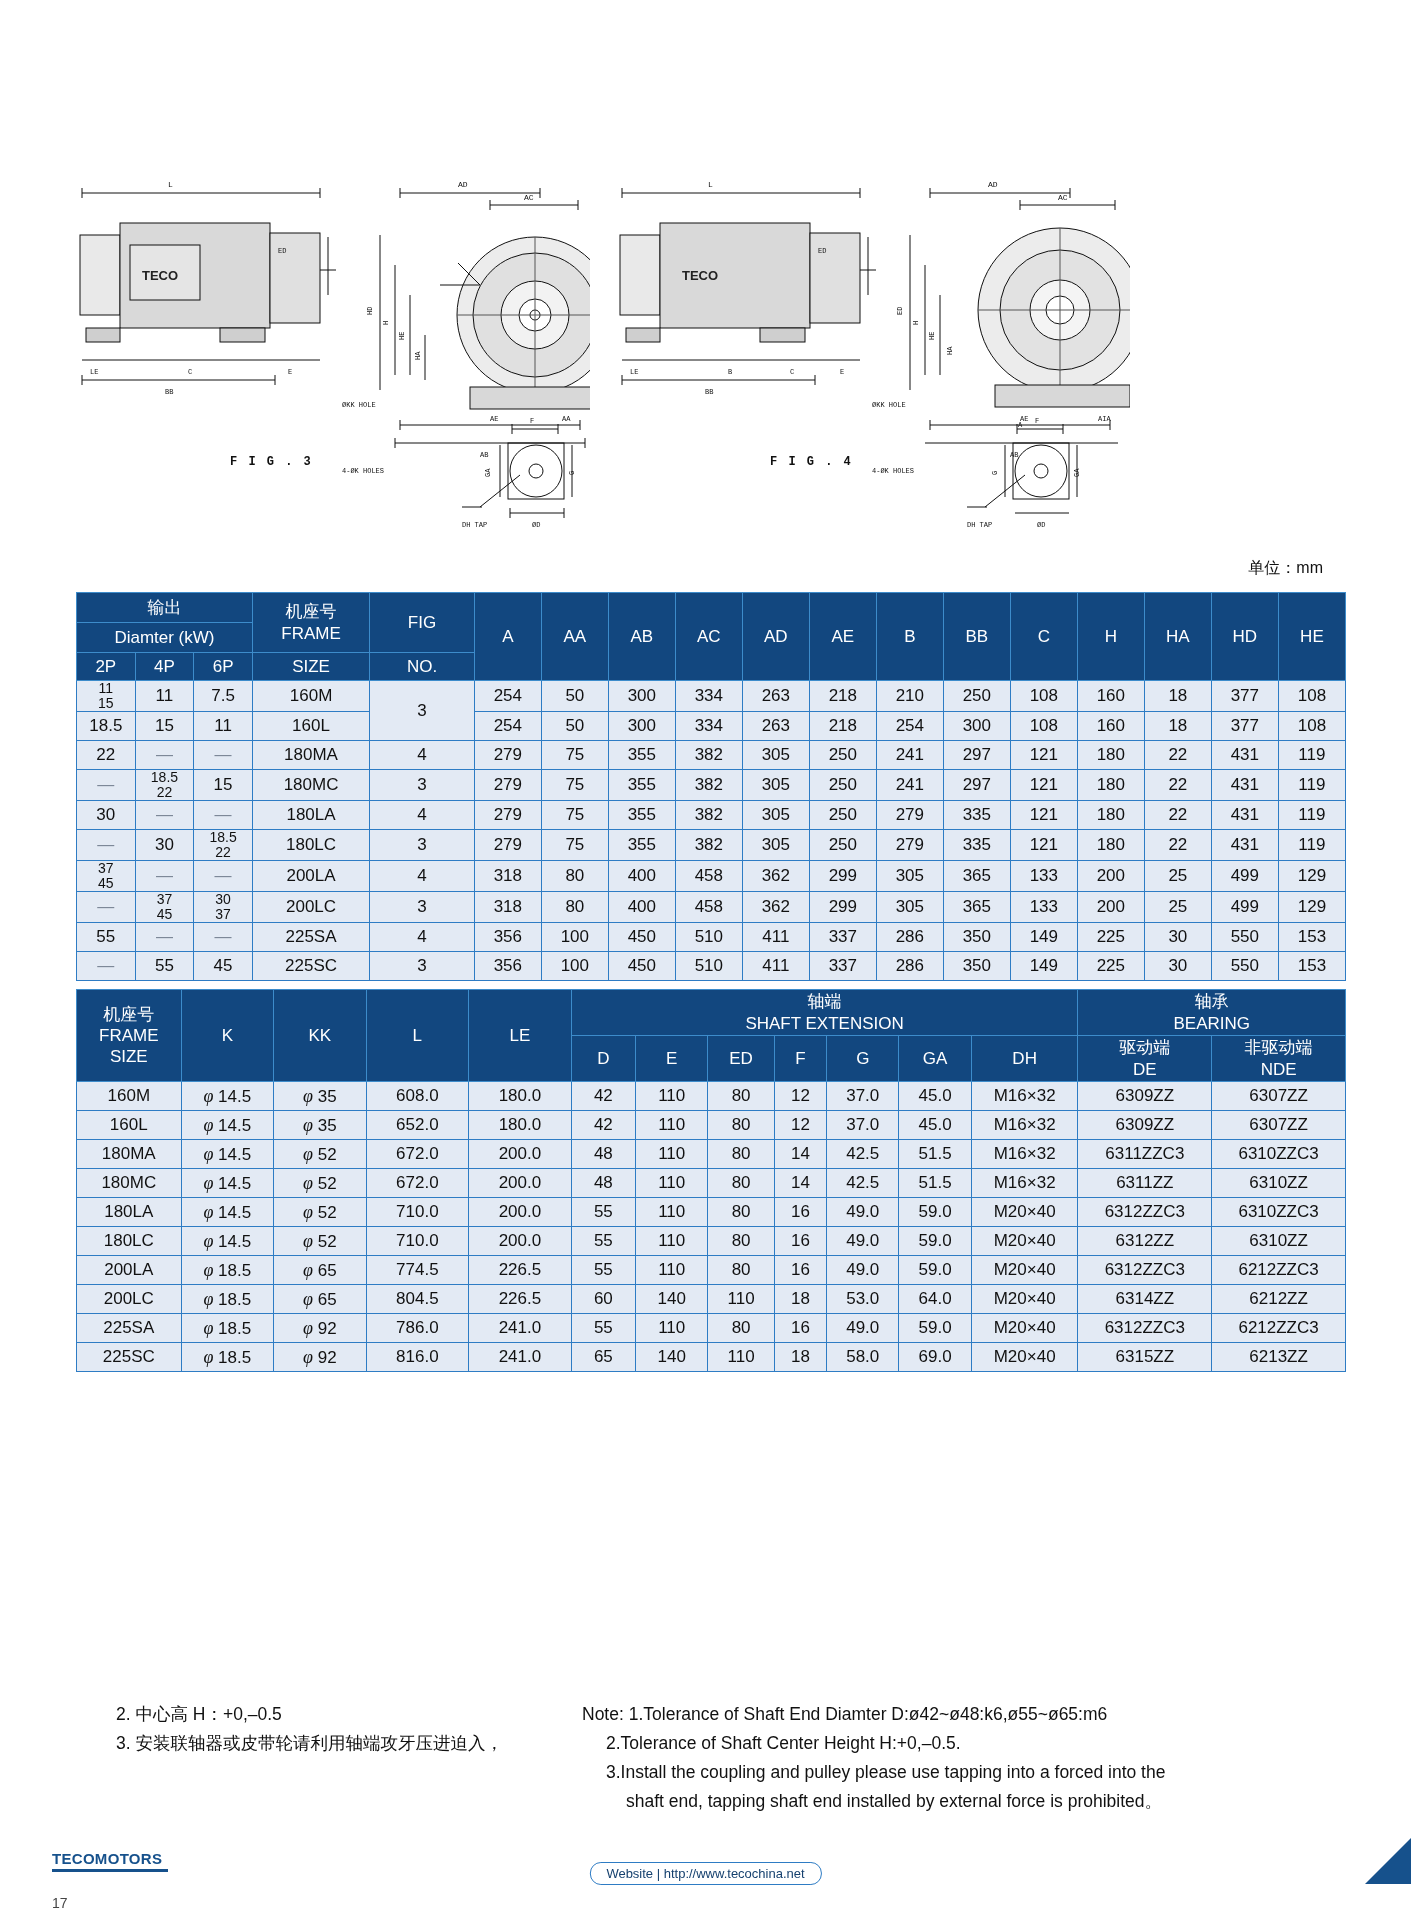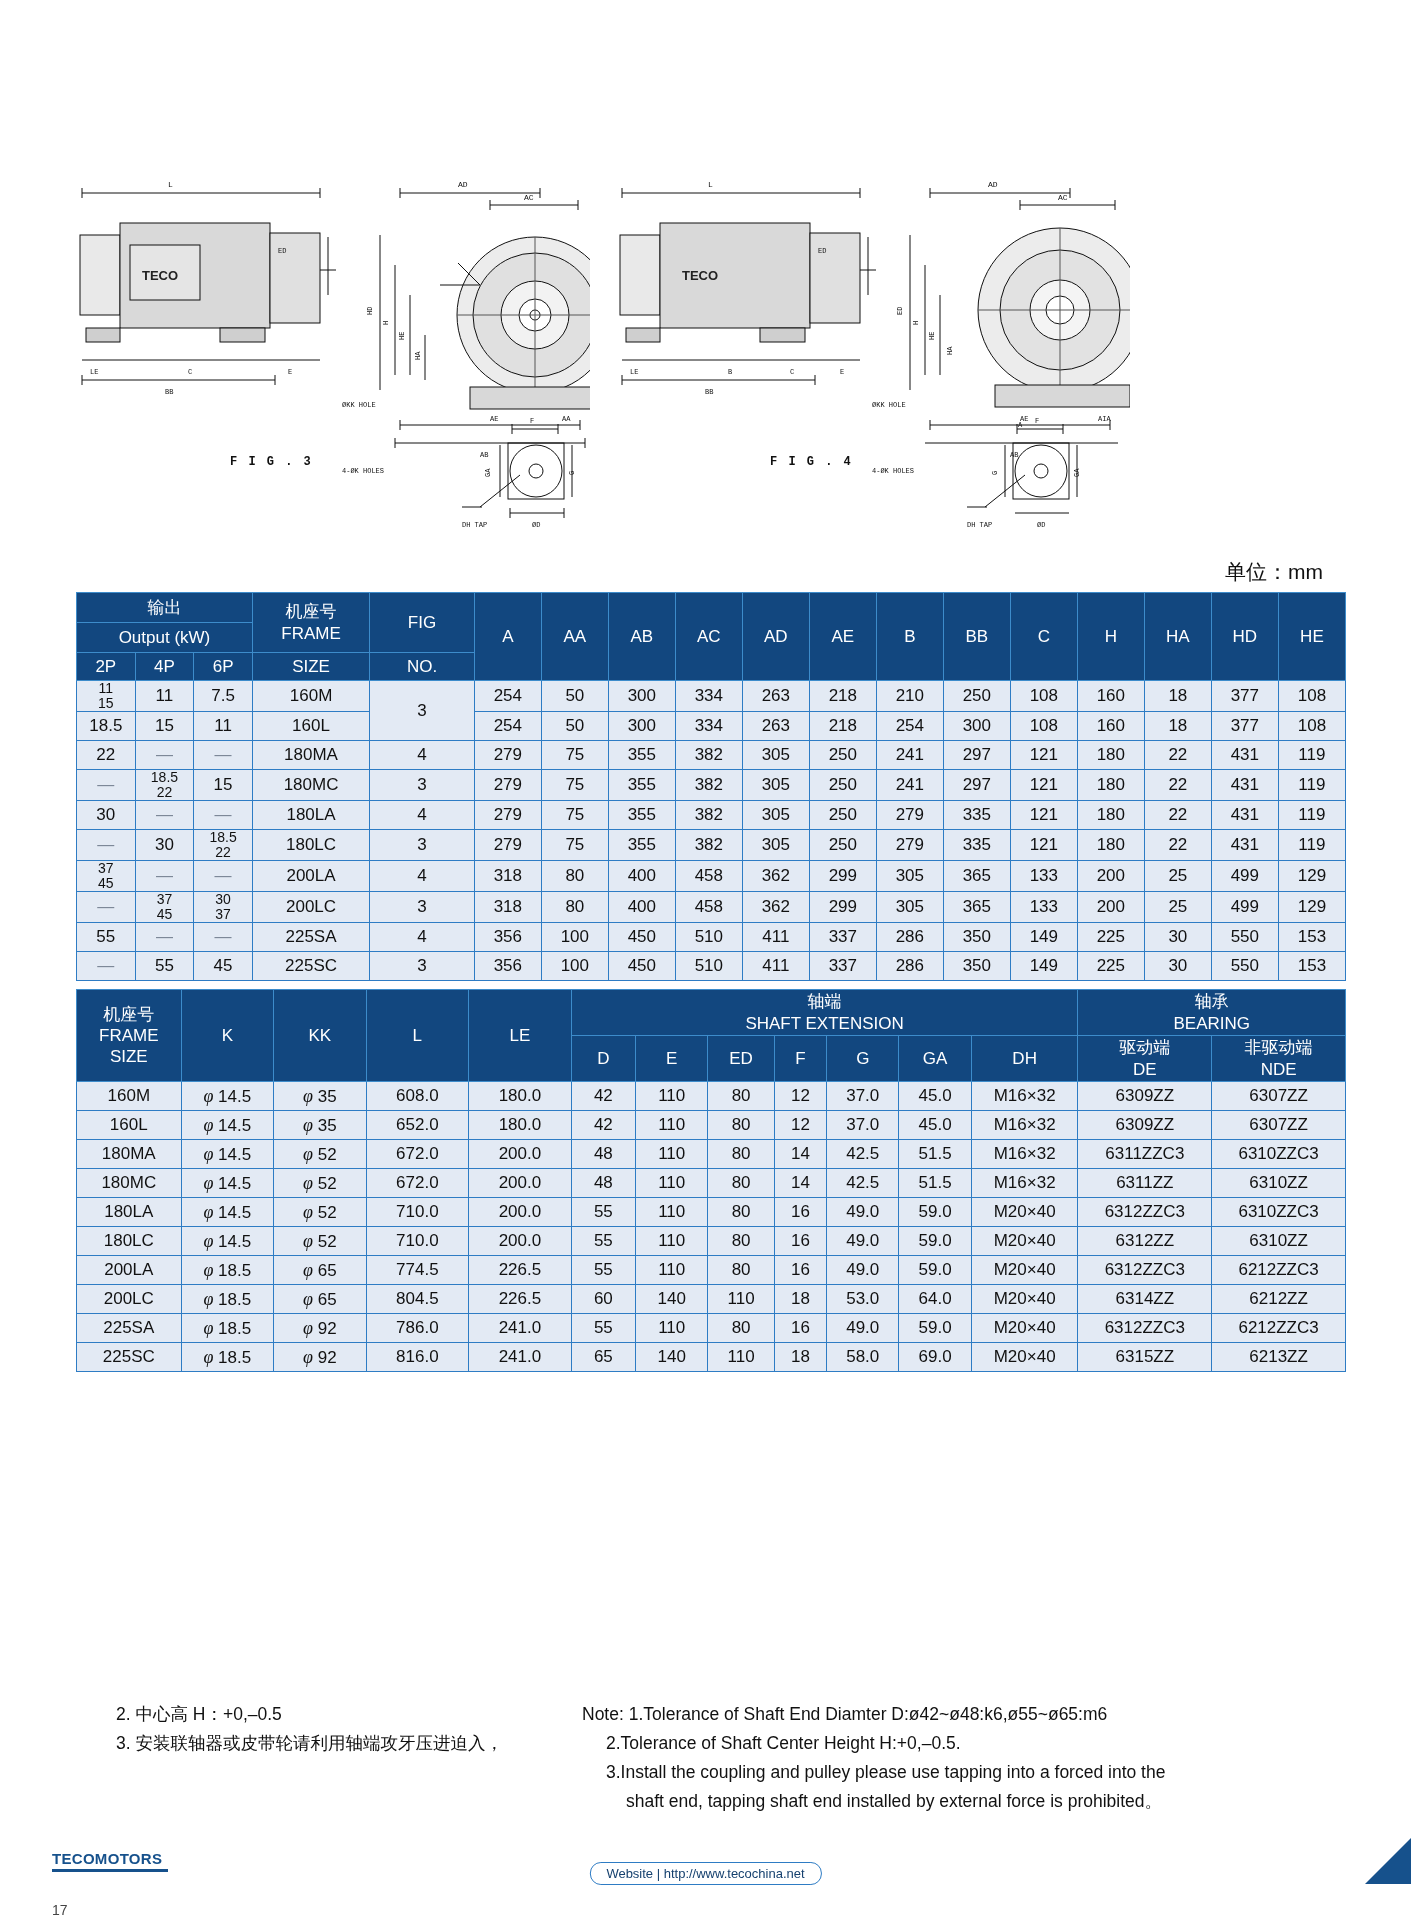--- a/index.html
+++ b/index.html
@@ -22,21 +22,21 @@
     font-size: 33px; font-weight: bold; color: #111; white-space: nowrap;
   }
 
   
   .drawings { position: absolute; left: 70px; top: 175px; width: 1280px; height: 390px; }
   .dwg { position: absolute; }
   .dwg svg { display:block; }
   .fig-label { position: absolute; font-family: "Liberation Mono", monospace; font-size: 12px; letter-spacing: 2px; color:#111; font-weight:bold; }
 
   
-  .units { position: absolute; right: 88px; top: 558px; font-size: 21px; color: #111; }
+  .units { position: absolute; right: 88px; top: 558px; font-size: 16px; color: #111; }
 
   
   .tables { position: absolute; left: 76px; top: 592px; width: 1262px; }
   table { border-collapse: collapse; width: 1270px; table-layout: fixed; }
   th, td {
     border: 1.5px solid #2e7cc4;
     text-align: center;
     vertical-align: middle;
     font-size: 17px;
     color: #111;
@@ -65,21 +65,21 @@
   .note-line { white-space: nowrap; }
   .note-indent { padding-left: 24px; }
   .note-indent2 { padding-left: 44px; }
   .note-lbl { font-weight: bold; }
 
   
   .footer { position: absolute; left: 0; top: 1838px; width: 1411px; height: 82px; }
   .logo { position: absolute; left: 52px; top: 12px; }
   .logo-text { font-size: 15px; font-weight: bold; color:#16518c; letter-spacing: .3px; }
   .logo-rule { width: 116px; height: 3px; background:#16518c; margin-top: 2px; }
-  .pagenum { position: absolute; left: 52px; top: 64px; font-size: 14px; color: #444; }
+  .pagenum { position: absolute; left: 52px; top: 57px; font-size: 14px; color: #444; }
   .website {
     position: absolute; left: 50%; transform: translateX(-50%); top: 24px;
     border: 1.5px solid #2e7cc4; border-radius: 11px;
     padding: 3px 16px; font-size: 13px; color: #15406e; background:#fff;
   }
   .corner { position:absolute; right:0; top:0; width:0; height:0;
             border-left: 46px solid transparent; border-bottom: 46px solid #16518c; }
 </style>
 </head>
 <body>
@@ -330,21 +330,21 @@
           <th rowspan="3">AE</th>
           <th rowspan="3">B</th>
           <th rowspan="3">BB</th>
           <th rowspan="3">C</th>
           <th rowspan="3">H</th>
           <th rowspan="3">HA</th>
           <th rowspan="3">HD</th>
           <th rowspan="3">HE</th>
         </tr>
         <tr>
-          <th colspan="3" style="height:30px">Output (kW)</th>
+          <th colspan="3" style="height:30px">Diamter (kW)</th>
         </tr>
         <tr>
           <th style="height:28px">2P</th>
           <th>4P</th>
           <th>6P</th>
           <th>SIZE</th>
           <th>NO.</th>
         </tr>
       </thead>
       <tbody id="t1-body">

